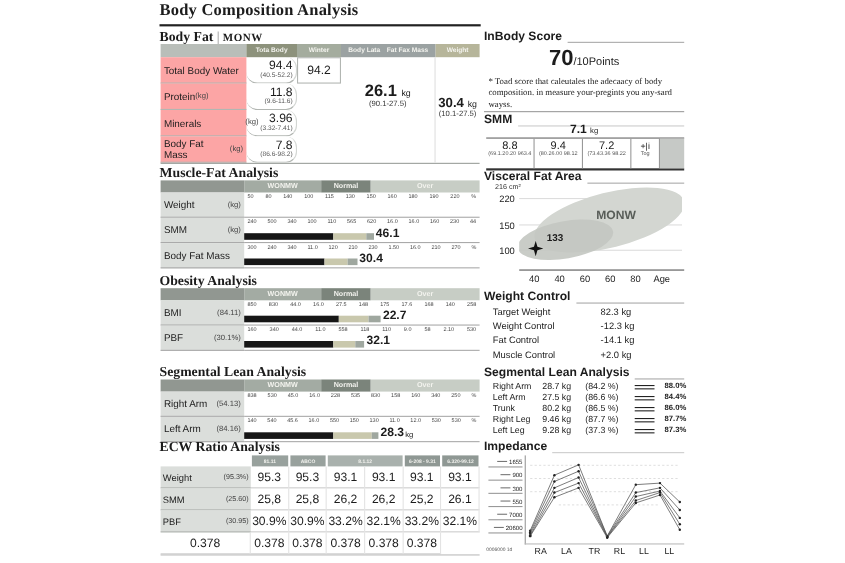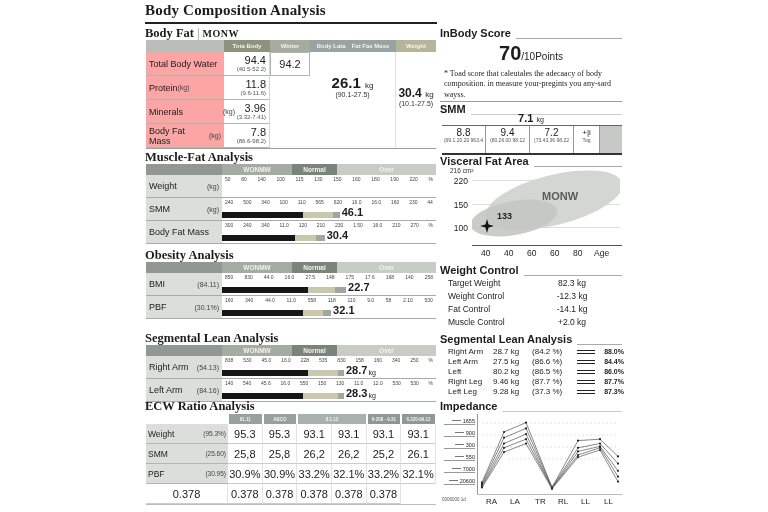--- a/index.html
+++ b/index.html
@@ -18,21 +18,21 @@
   .rhead .rule{flex:1;height:1px;background:#aaa;margin-top:1px;}
 
   
   .bf{left:146px;top:40px;width:290px;display:grid;
       grid-template-columns:78px 46px 40px 86px 40px;
       grid-template-rows:12px 24px 24px 24px 24px;border-bottom:1px solid #9b9f9b;}
   .bf .h{font-size:6px;font-weight:bold;color:#f4f4ef;display:flex;align-items:center;justify-content:center;}
   .h-olive{background:#8d927c;} .h-winter{background:#a4ac9e;} .h-gray{background:#9ba2a2;gap:6px;} .h-tan{background:#b6b59a;}
   .bf .lbl{background:#fca5a5;border-bottom:1px solid #b2b6b2;font-size:9px;display:flex;align-items:center;justify-content:flex-start;padding:0 3px;}
   .bf .lbl .u{font-size:7px;color:#444;}
-  .bf .val{border-bottom:1px solid #b2b6b2;border-right:1px solid #d3d6d3;display:flex;flex-direction:column;align-items:flex-end;justify-content:center;padding-right:3px;}
+  .bf .val{border-bottom:1px solid #b2b6b2;border-right:1px solid #d3d6d3;display:flex;flex-direction:column;align-items:flex-end;justify-content:center;padding-right:3px;border-radius:10px;}
   .bf .val .v{font-size:11px;line-height:11px;}
   .bf .val .r{font-size:6px;color:#555;line-height:7px;}
   .bf .winterbox{grid-column:3;grid-row:2;border:1px solid #b2b6b2;display:flex;align-items:center;justify-content:center;font-size:11px;}
   .bf .lata{grid-column:4;grid-row:2/6;display:flex;flex-direction:column;align-items:center;padding-top:22px;border-right:1px solid #e0e0e0;}
   .bf .lata .v{font-size:15px;font-weight:bold;} .bf .lata .v em,.wt .v em{font-style:normal;font-size:8px;font-weight:normal;}
   .bf .wt{grid-column:5;grid-row:2/6;display:flex;flex-direction:column;align-items:center;padding-top:34px;}
   .bf .wt .v{font-size:12px;font-weight:bold;}
   .bf .rng{font-size:7px;color:#333;}
 
   
@@ -74,21 +74,21 @@
   .smmtbl .c .sb{font-size:5px;color:#555;line-height:5px;text-align:center;}
   .smmtbl .gray{background:#c6c9c6;border-right:none;}
 
   .ytick{font-size:8.5px;color:#222;text-align:right;width:20px;}
   .grid{height:1px;background:#ddd;}
   .vx{font-size:8.5px;color:#222;}
   .axis{background:#555;}
   .star133{font-size:9px;font-weight:bold;}
 
   .wc-row{left:448px;width:150px;display:flex;justify-content:space-between;font-size:8.5px;}
-  .wc-row .v{width:52px;text-align:center;}
+  .wc-row .v{width:52px;text-align:left;}
 
   .sg-row{left:448px;width:176px;display:flex;align-items:center;font-size:8px;}
   .sg-row .l{width:46px;}
   .sg-row .k{width:40px;}
   .sg-row .p{width:46px;}
   .sg-row .bar{width:18px;height:4px;border-top:1.5px solid #222;border-bottom:1.5px solid #222;box-sizing:border-box;margin-right:4px;}
   .sg-row .pc{width:26px;font-size:7px;font-weight:bold;text-align:right;}
 
   .imp-y{left:444px;width:31px;font-size:5.5px;color:#222;text-align:right;border-bottom:1px solid #999;}
   .imp-y::before{content:"";display:inline-block;width:9px;border-top:1px solid #777;margin-right:2px;vertical-align:2px;}
@@ -333,27 +333,20 @@
           <span>16.0</span>
           <span>228</span>
           <span>535</span>
           <span>830</span>
           <span>158</span>
           <span>160</span>
           <span>340</span>
           <span>250</span>
           <span>%</span>
         </div>
-      <div class="barline">
-        <span class="seg seg-black" style="width: 40%;"></span>
-          <span class="seg seg-tan" style="width: 14%;"></span>
-          <span class="seg seg-tip" style="width: 3%;"></span>
-        <span class="barval">28.7</span>
-          <span class="barvu">kg</span>
-      </div>
     </div>
     <div class="lbl">
         <span>Left Arm</span>
         <span class="u">(84.16)</span>
       </div>
     <div class="barcell">
       <div class="ticks">
           <span>140</span>
           <span>540</span>
           <span>45.6</span>
@@ -525,21 +518,21 @@
       <span class="pc">88.0%</span>
     </div>
   <div class="abs sg-row" style="top:357px;">
       <span class="l">Left Arm</span>
       <span class="k">27.5 kg</span>
       <span class="p">(86.6 %)</span>
       <span class="bar"></span>
       <span class="pc">84.4%</span>
     </div>
   <div class="abs sg-row" style="top:367px;">
-      <span class="l">Left</span>
+      <span class="l">Trunk</span>
       <span class="k">80.2 kg</span>
       <span class="p">(86.5 %)</span>
       <span class="bar"></span>
       <span class="pc">86.0%</span>
     </div>
   <div class="abs sg-row" style="top:377px;">
       <span class="l">Right Leg</span>
       <span class="k">9.46 kg</span>
       <span class="p">(87.7 %)</span>
       <span class="bar"></span>

